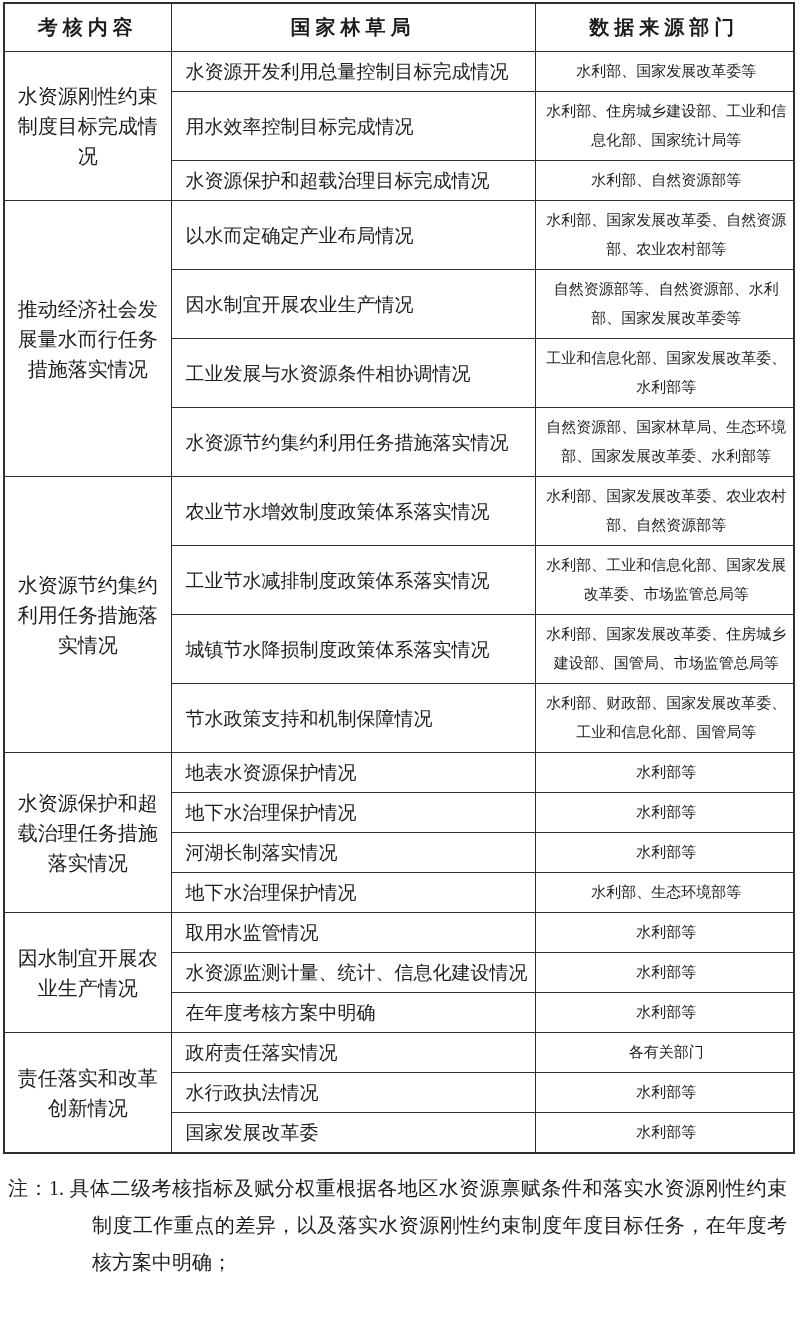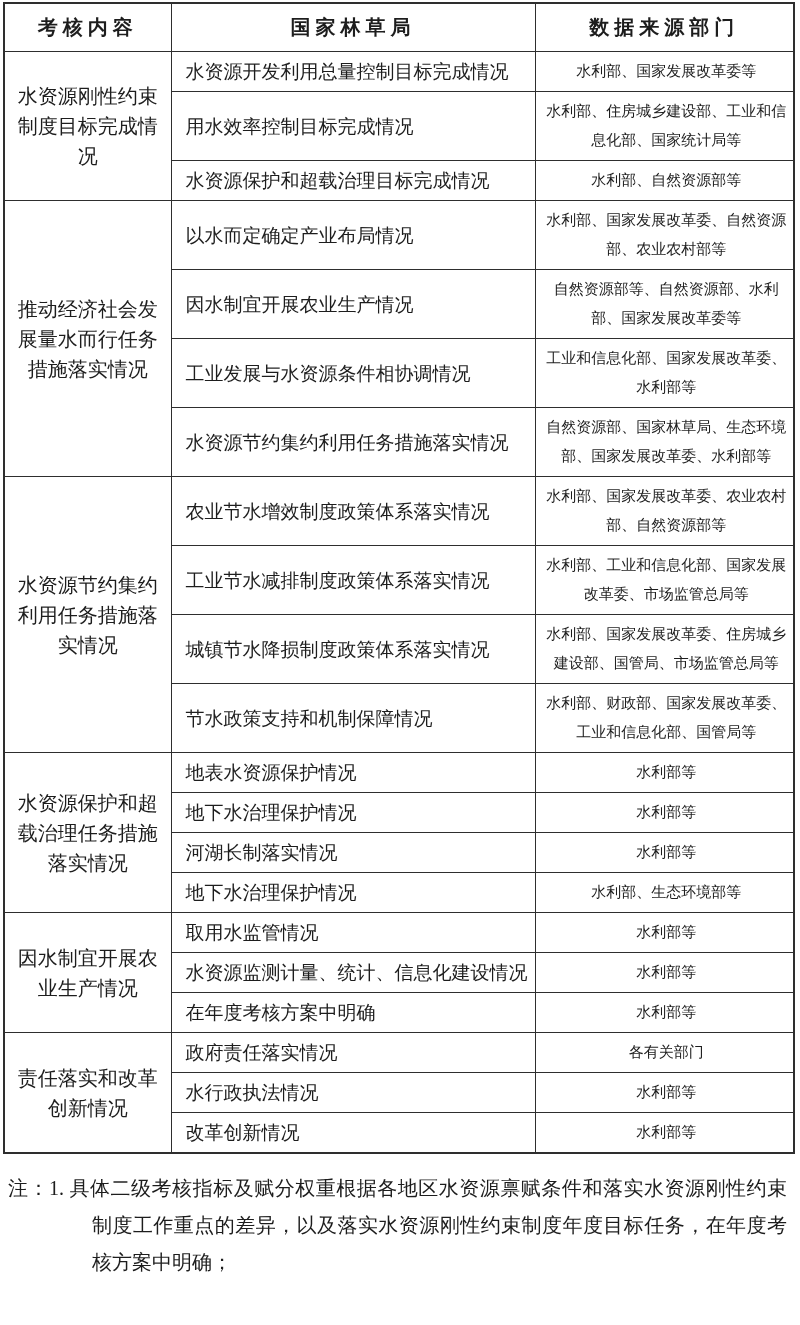--- a/index.html
+++ b/index.html
@@ -188,21 +188,21 @@
             <div class="cat-text">责任落实和改革创新情况</div>
           </td>
           <td class="ind-cell">政府责任落实情况</td>
           <td class="src-cell">各有关部门</td>
         </tr>
         <tr>
           <td class="ind-cell">水行政执法情况</td>
           <td class="src-cell">水利部等</td>
         </tr>
         <tr>
-          <td class="ind-cell">改革创新情况</td>
+          <td class="ind-cell">国家发展改革委</td>
           <td class="src-cell">水利部等</td>
         </tr>
       </tbody>
   </table>
 
   <div class="notes">
     <p class="note note-1"><span>注：</span><span>1.</span>&nbsp;<span>具体二级考核指标及赋分权重根据各地区水资源禀赋条件和落实水资源刚性约束制度工作重点的差异，以及落实水资源刚性约束制度年度目标任务，在年度考核方案中明确；</span></p>
 
   </div>
 

